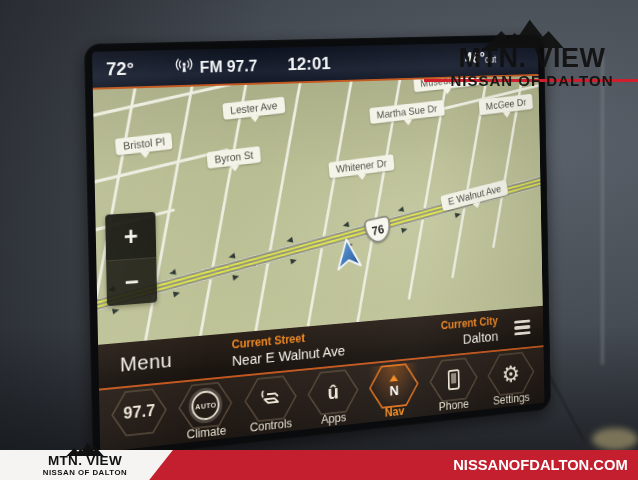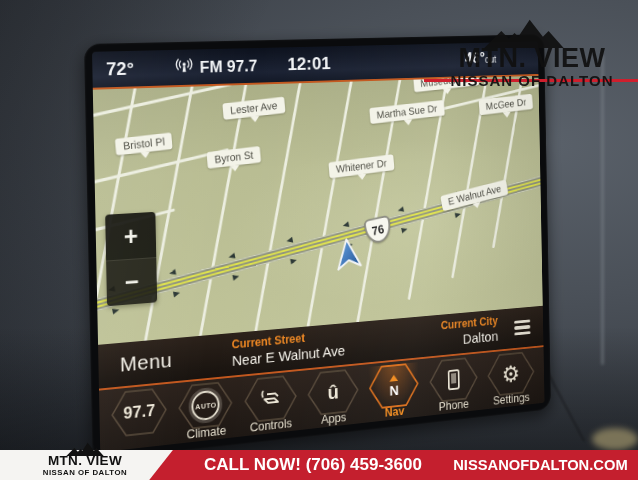--- a/index.html
+++ b/index.html
@@ -331,15 +331,14 @@
 
 <div class="banner">
   <div class="banner-white"></div>
   <div class="logo-bottom">
     <svg class="mtn" width="66" height="16" viewBox="0 0 88 36">
       <path d="M2 34 L20 16 L28 24 L34 18 L38 22 L50 4 L64 22 L70 16 L86 34 Z" fill="#111"></path>
     </svg>
     <div class="logo-name-sm">MTN. VIEW</div>
     <div class="logo-sub-sm">NISSAN OF DALTON</div>
   </div>
-  <div class="banner-call">CALL NOW! (706) 459-3600</div>
   <div class="banner-site">NISSANOFDALTON.COM</div>
 </div>
 
 </body></html>

